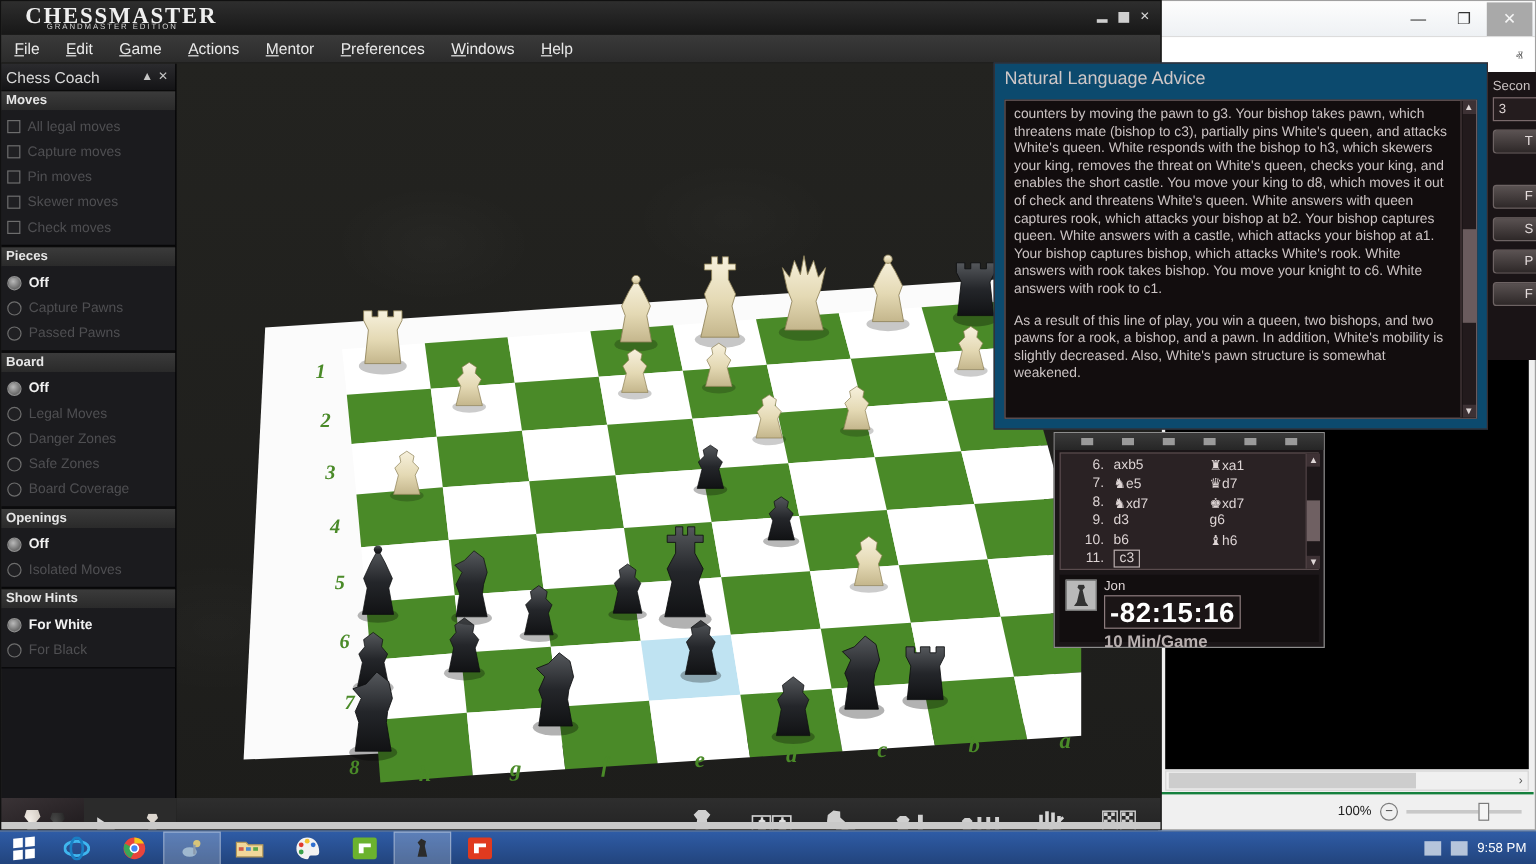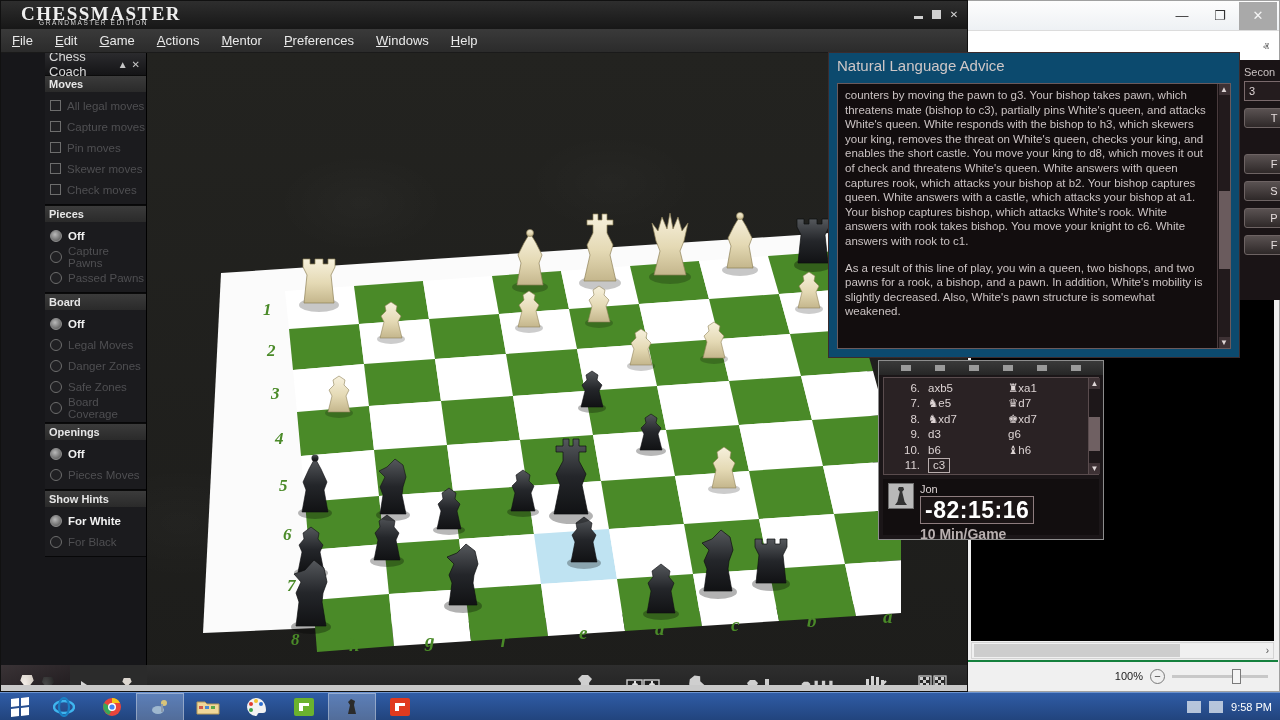--- a/index.html
+++ b/index.html
@@ -62,21 +62,21 @@
     background:#242421; overflow:hidden; }
   .felt { position:absolute; inset:0;
     background:
       radial-gradient(ellipse 120px 70px at 360px 150px, rgba(255,255,255,.025), transparent 70%),
       radial-gradient(ellipse 120px 70px at 610px 130px, rgba(255,255,255,.02), transparent 70%),
       radial-gradient(ellipse 140px 80px at 180px 470px, rgba(255,255,255,.018), transparent 70%),
       linear-gradient(#232320,#1d1d1b); }
 
   
   .coach { position:absolute; left:0; top:0; width:146px; height:612px;
-    background:#17171a; border-right:1px solid #000;padding-left:44px; }
+    background:#17171a; border-right:1px solid #000; }
   .coach-head { height:22px; background:linear-gradient(#2b2b2e,#141416);
     display:flex; align-items:center; padding:0 4px; }
   .coach-title { color:#d8d8d8; font-size:13px; flex:1; }
   .coach-ico { color:#c6c6c6; font-size:10px; padding:0 2px; }
   .grp-head { height:17px; background:linear-gradient(#3b3b3b,#2a2a2a);
     display:flex; align-items:center; padding-left:4px; color:#e6e6e6;
     font-size:11px; font-weight:bold; border-top:1px solid #0b0b0b; }
   .grp-body { background:#1b1b1e; padding:3px 0 4px 0; border-bottom:1px solid #070708; }
   .opt { display:flex; align-items:center; height:21px; padding-left:5px; }
   .cbox { width:11px; height:11px; border:1px solid #6d6d6d; background:#202023; margin-right:6px; }
@@ -576,21 +576,21 @@
         </div>
 
         <div class="grp-head">Openings</div>
         <div class="grp-body">
           <div class="opt">
               <span class="radio on"></span>
               <span class="olab on">Off</span>
             </div>
           <div class="opt">
               <span class="radio"></span>
-              <span class="olab">Pieces Moves</span>
+              <span class="olab">Isolated Moves</span>
             </div>
         </div>
 
         <div class="grp-head">Show Hints</div>
         <div class="grp-body">
           <div class="opt">
               <span class="radio on"></span>
               <span class="olab on">For White</span>
             </div>
           <div class="opt">

